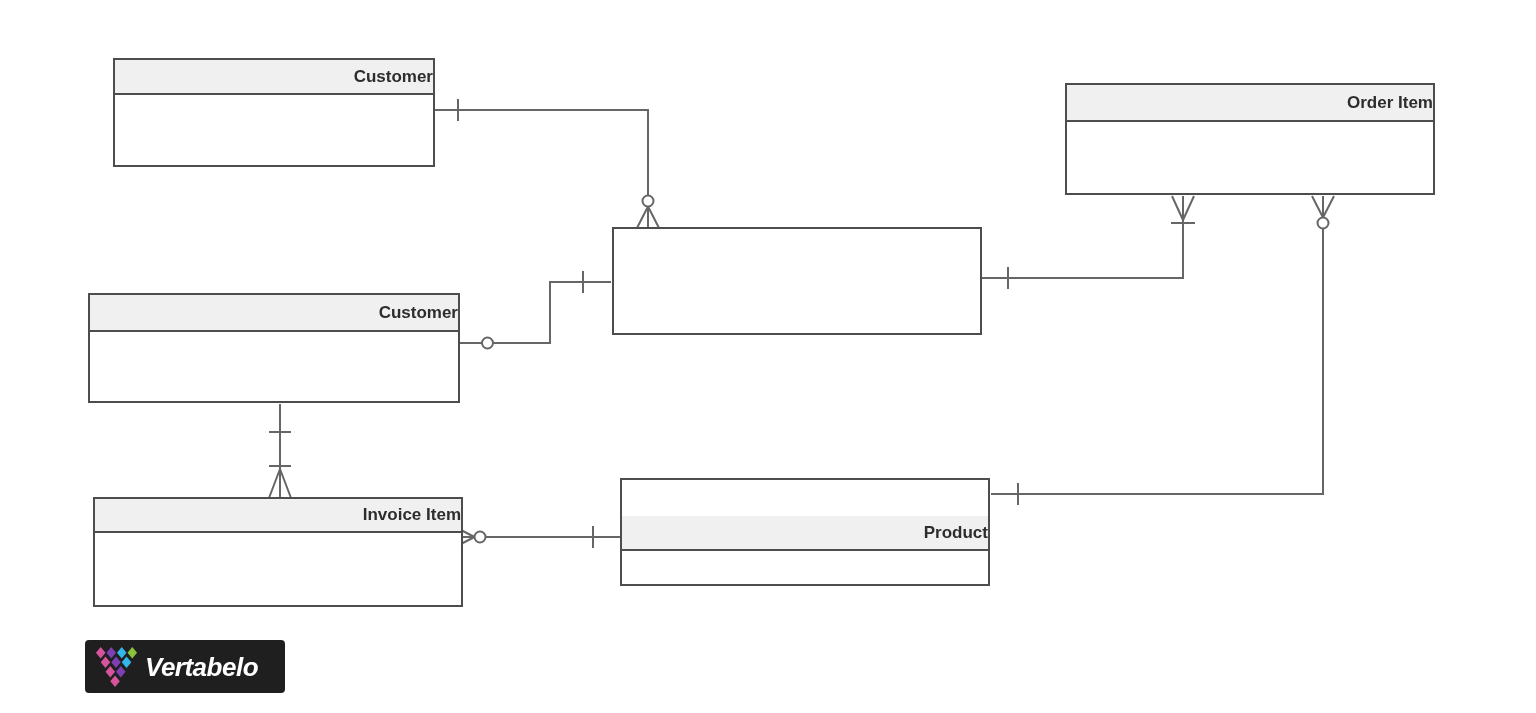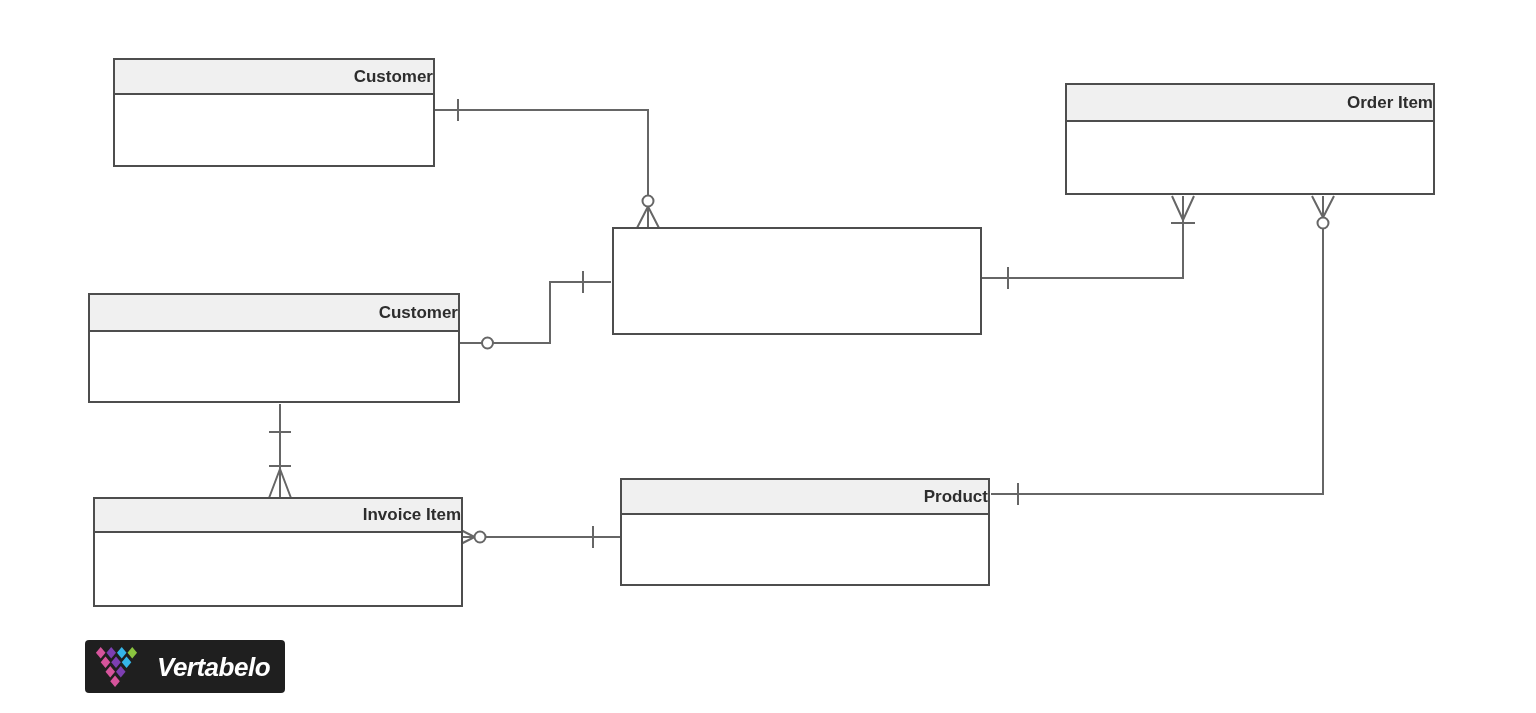--- a/index.html
+++ b/index.html
@@ -20,21 +20,21 @@
   }
   .entity-label{font-weight:bold;font-size:17px;color:#2d2d2d;}
   .entity-body{flex:1 1 auto;background:#ffffff;}
   .badge{
     position:absolute;left:85px;top:640px;width:200px;height:53px;
     background:#1f1f1f;border-radius:4px;display:flex;align-items:center;
     padding-left:9px;box-sizing:border-box;
   }
   .badge-text{
     color:#ffffff;font-weight:bold;font-style:italic;font-size:26px;
-    margin-left:19px;letter-spacing:-0.5px;line-height:1;
+    margin-left:7px;letter-spacing:-0.5px;line-height:1;
   }
 </style>
 </head>
 <body>
 
 <div class="canvas">
 
   <svg class="wires" viewBox="0 0 1536 713">
 
     <g>
@@ -119,18 +119,18 @@
     </div>
     <div class="entity-body"></div>
   </div>
     <div class="entity" style="left: 93px; top: 497px; width: 370px; height: 110px;">
     <div class="entity-header" style="height: 34px;">
       <span class="entity-label">Invoice Item</span>
     </div>
     <div class="entity-body"></div>
   </div>
     <div class="entity" style="left: 620px; top: 478px; width: 370px; height: 108px;">
-    <div class="entity-header" style="height: 35px;">
+    <div class="entity-header" style="height: 35px; margin-top: 36px;">
       <span class="entity-label">Product</span>
     </div>
     <div class="entity-body"></div>
   </div>
   </div>
 
 </body></html>

